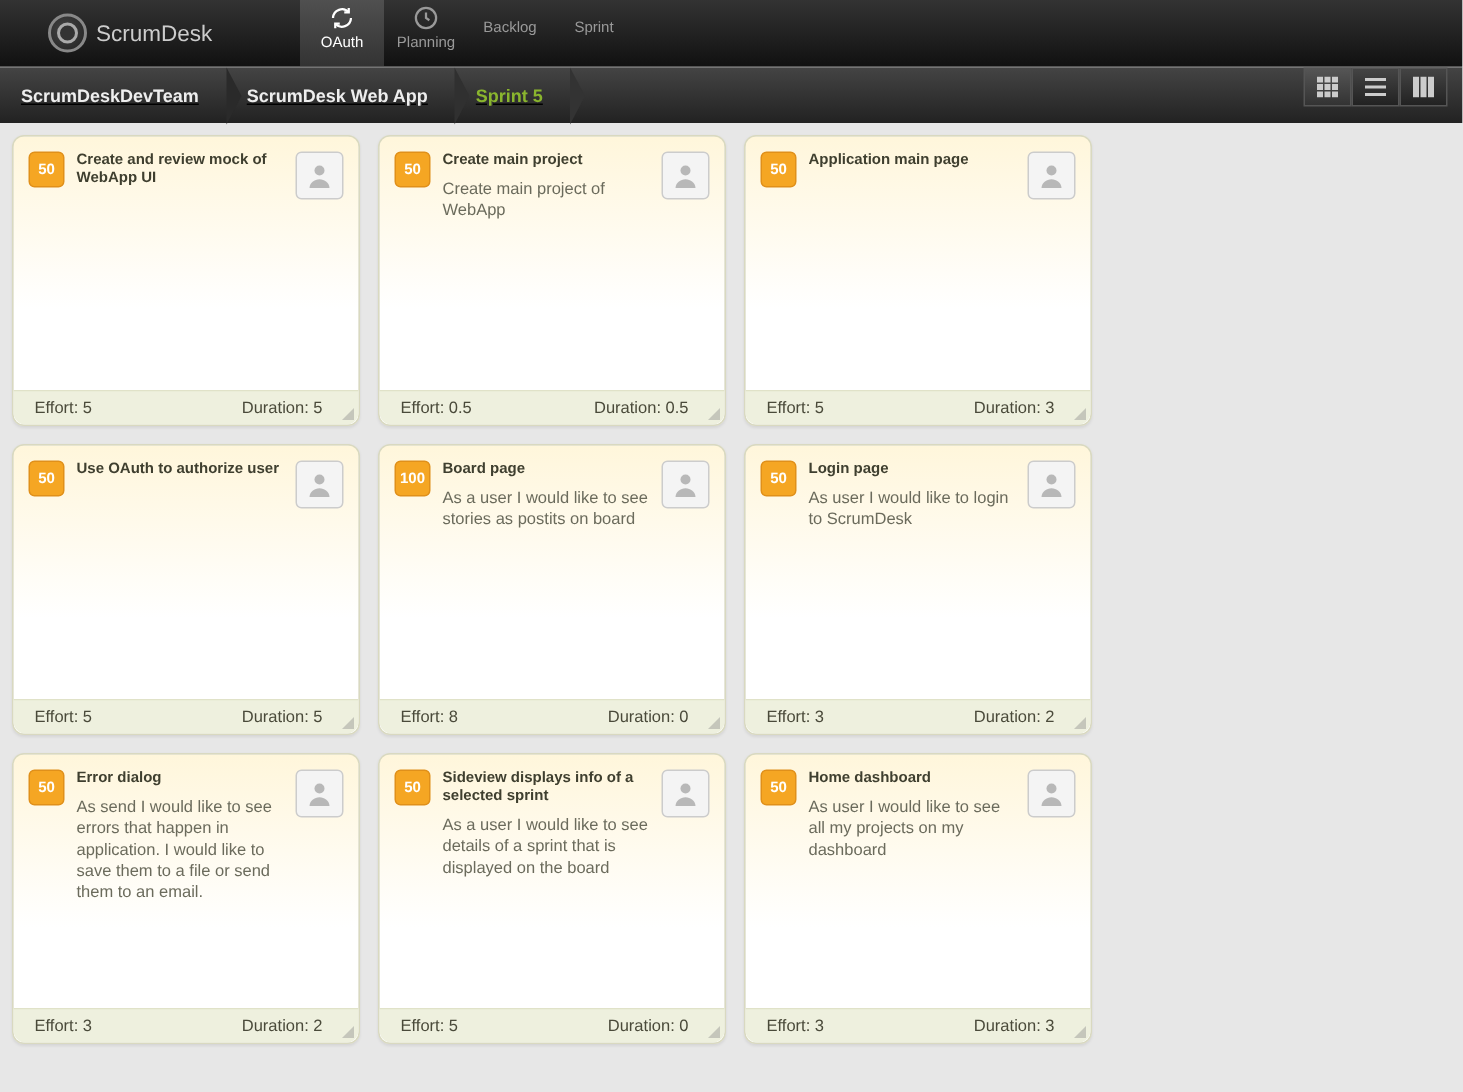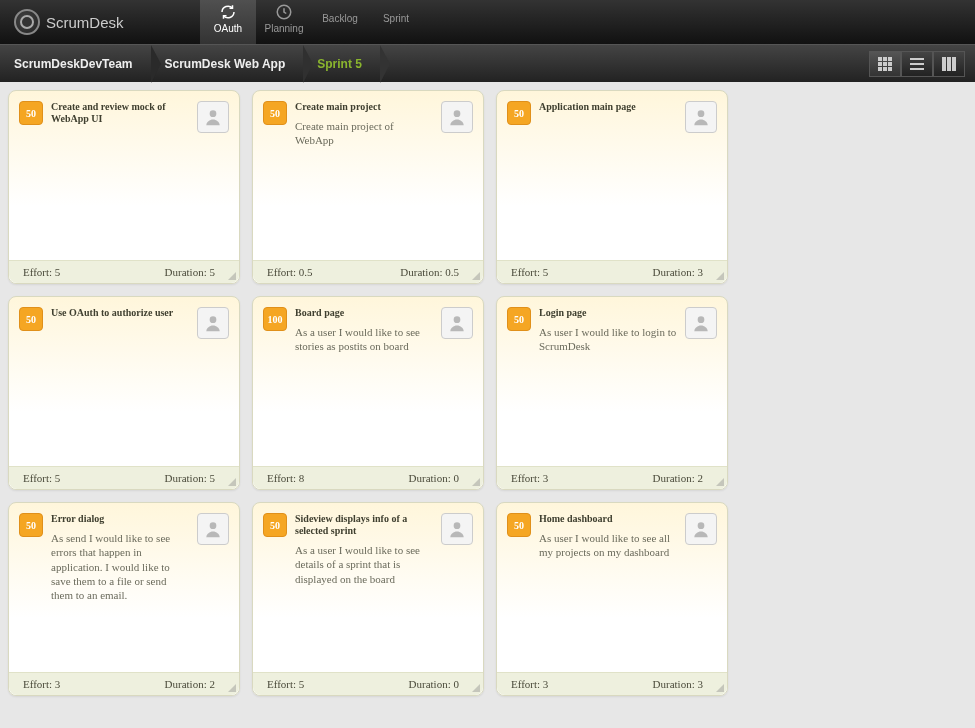--- a/index.html
+++ b/index.html
@@ -1,44 +1,44 @@
 <!DOCTYPE html>
 <html><head>
 <meta charset="utf-8">
 <style>
 * { box-sizing: border-box; margin: 0; padding: 0; }
 body { font-family: Arial, sans-serif; font-size: 12px; background: #e7e7e7; width: 975px; height: 728px; overflow: hidden; }
 
 
 .topbar { background: linear-gradient(to bottom, #333, #111); height: 44px; display: flex; align-items: center; color: #ddd; }
-.logo-area { display: flex; align-items: center; gap: 6px; padding-left: 14px; width: 200px; }
+.logo-area { display: flex; align-items: center; gap: 6px; padding-left: 32px; width: 200px; }
 .logo-circle { width: 26px; height: 26px; border-radius: 50%; border: 2px solid #888; background: radial-gradient(circle at 40% 40%, #444, #222); display: flex; align-items: center; justify-content: center; }
 .logo-inner { width: 14px; height: 14px; border-radius: 50%; border: 2px solid #aaa; background: #333; }
 .app-title { font-size: 15px; color: #ccc; font-weight: normal; }
 .nav-tabs { display: flex; align-items: flex-end; height: 44px; }
 .nav-tab { display: flex; flex-direction: column; align-items: center; justify-content: center; width: 56px; height: 52px; color: #999; font-size: 10px; cursor: pointer; }
 .nav-tab.active { background: linear-gradient(to bottom, #555, #333); border-radius: 6px 6px 0 0; color: #fff; box-shadow: inset 0 1px 0 rgba(255,255,255,.1); }
 .nav-tab svg { width: 18px; height: 18px; margin-bottom: 2px; }
 
 
-.crumb-bar { background: linear-gradient(to bottom, #444, #222); height: 38px; display: flex; align-items: center; border-top: 1px solid #555; }
+.crumb-bar { background: linear-gradient(to bottom, #444, #222); height: 38px; display: flex; align-items: flex-start; border-top: 1px solid #555; text-decoration: underline; }
 .crumb { position: relative; padding: 0 18px 0 14px; height: 38px; line-height: 38px; color: #eee; font-size: 12px; font-weight: bold; cursor: pointer; }
 .crumb::after { content:""; position:absolute; right:-10px; top:0; width:0; height:0; border-top:19px solid transparent; border-bottom:19px solid transparent; border-left:10px solid #333; z-index:1; }
 .crumb:nth-child(1)::after{border-left-color:#2a2a2a;}
 .crumb:nth-child(2)::after{border-left-color:#303030;}
 .crumb.active { color: #8ab52e; }
 .crumb.active::after{border-left-color:#333;}
 .view-toggles { margin-left: auto; display: flex; padding-right: 10px; gap: 0; }
 .vt { width: 32px; height: 26px; background: linear-gradient(to bottom,#444,#222); border:1px solid #555; display:flex; align-items:center; justify-content:center; cursor:pointer; }
 .vt.active { background: linear-gradient(to bottom,#555,#333); }
 .vt svg{width:14px;height:14px;fill:#ccc;}
 
 
 .board { padding: 8px; display: flex; flex-wrap: wrap; gap: 12px; align-content: flex-start; }
-.card { width: 232px; height: 194px; background: linear-gradient(to bottom, #fff6db 0%, #ffffff 60%); border: 1px solid #d9d9c0; border-radius: 8px; position: relative; box-shadow: 0 1px 2px rgba(0,0,0,.08); display: flex; flex-direction: column; font-family: Liberation Serif, serif; }
+.card { width: 232px; height: 194px; background: linear-gradient(to bottom, #fff6db 0%, #ffffff 60%); border: 1px solid #d9d9c0; border-radius: 8px; position: relative; box-shadow: 0 1px 2px rgba(0,0,0,.08); display: flex; flex-direction: column; }
 .card-body { padding: 10px 10px 0 10px; flex: 1; display: flex; gap: 8px; }
 .badge { width: 24px; height: 24px; background: #f5a623; border-radius: 4px; color: #fff; font-size: 10px; font-weight: bold; display:flex; align-items:center; justify-content:center; border:1px solid #e0901a; flex-shrink:0; }
 .card-text { flex: 1; min-width: 0; }
 .card-title { font-weight: bold; font-size: 10px; color: #3f3f2f; margin-bottom: 6px; line-height: 1.2; }
 .card-desc { font-size: 11px; color: #6b6b5c; line-height: 1.3; }
 .avatar { width: 32px; height: 32px; border:1px solid #ccc; border-radius:4px; background:#f4f4f4; display:flex; align-items:center; justify-content:center; flex-shrink:0; }
 .avatar svg{width:20px;height:20px;fill:#b8b8b8;}
 .card-footer { background: #eef0de; border-top: 1px solid #e0e2c8; border-radius: 0 0 8px 8px; padding: 5px 24px 5px 14px; display: flex; justify-content: space-between; font-size: 11px; color: #4a4a3a; position: relative; margin-top: 16px; }
 .resize-handle { position:absolute; right:3px; bottom:3px; width:10px; height:10px; }
 .resize-handle::before{content:"";position:absolute;right:0;bottom:0;width:0;height:0;border-bottom:8px solid #888;border-left:8px solid transparent;opacity:.4;}

